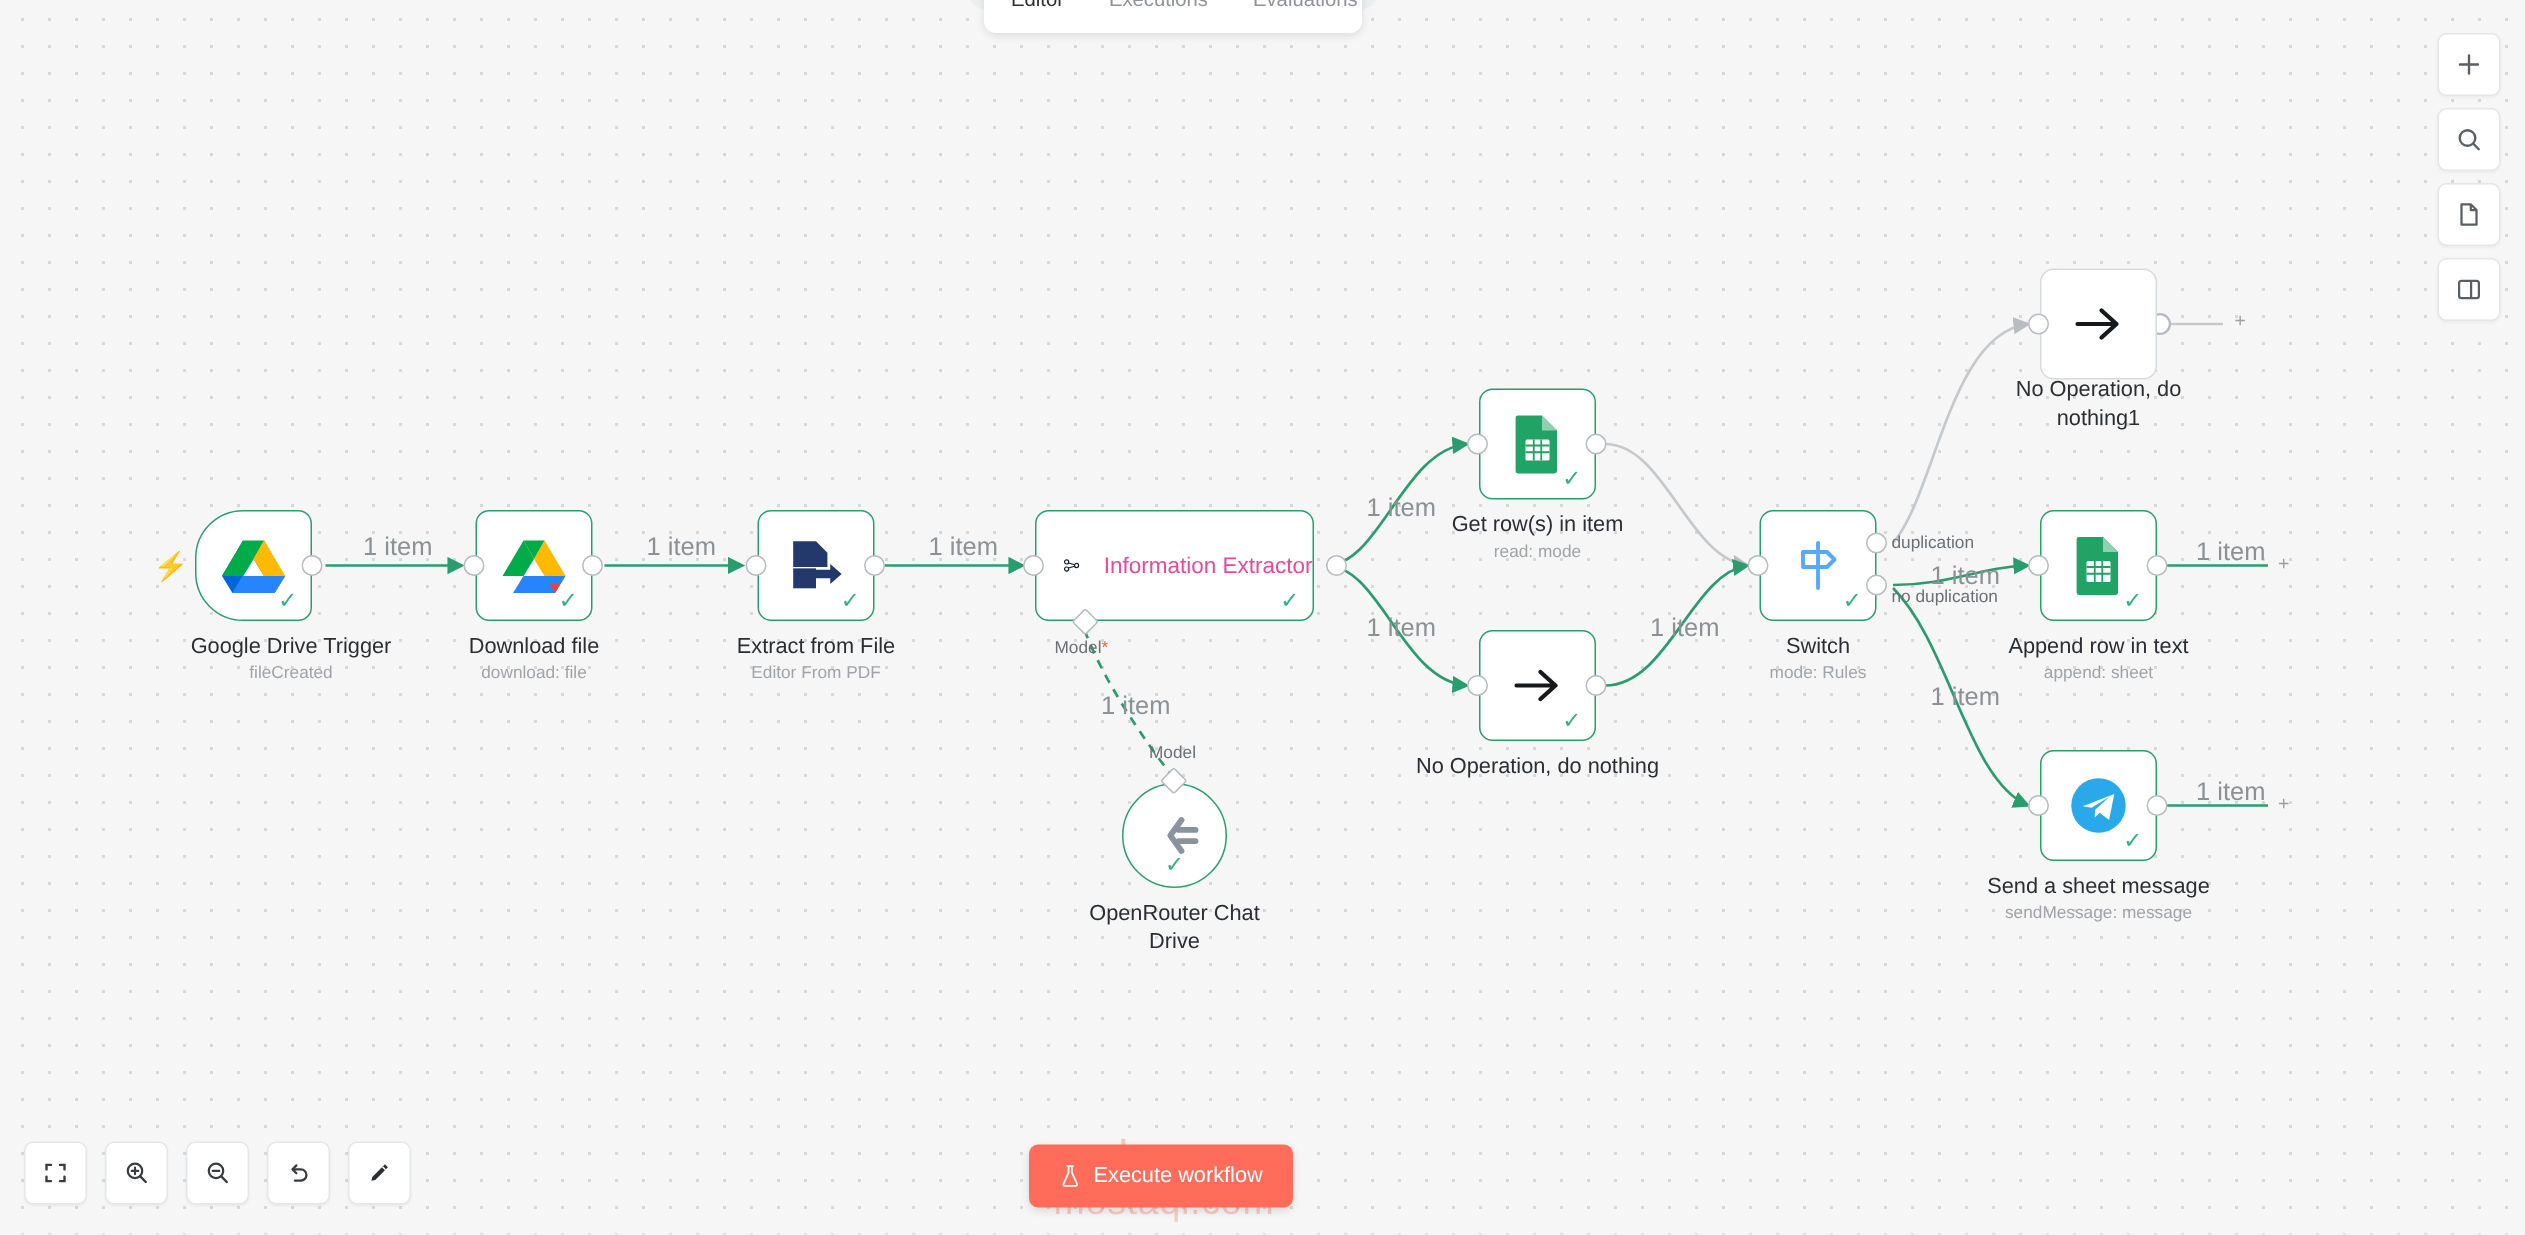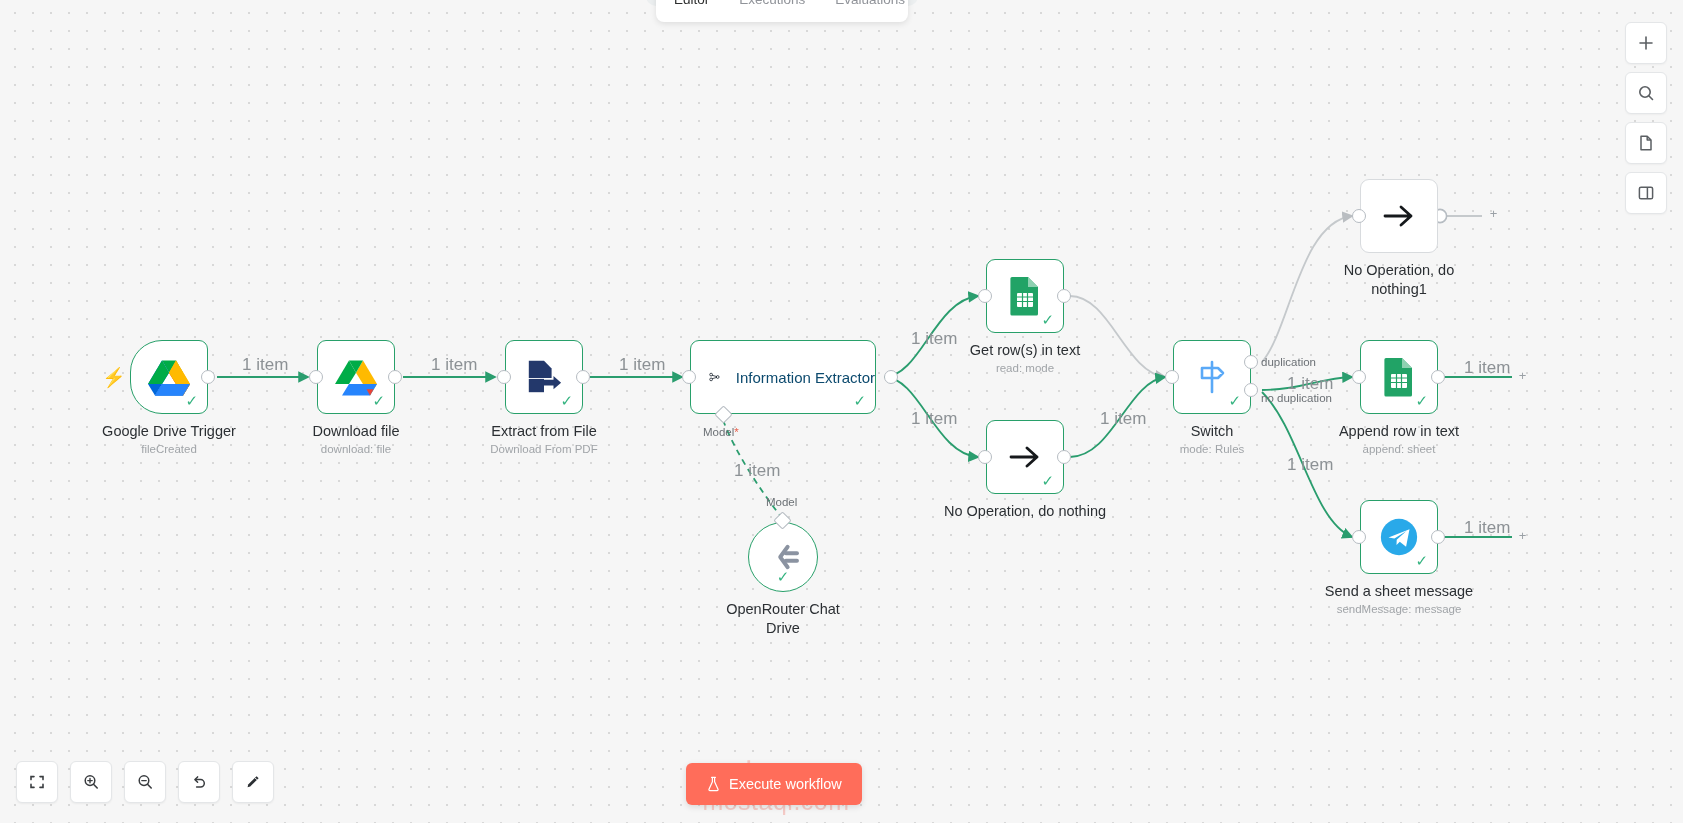--- a/index.html
+++ b/index.html
@@ -91,21 +91,21 @@
   .box.circle .check{right:auto;left:50%;transform:translateX(-50%);bottom:7px;}
   .caption{
     position:absolute;left:50%;transform:translateX(-50%);
     text-align:center;white-space:nowrap;
   }
   .cap-title{font-size:14.5px;color:#2b2f33;line-height:19px;}
   .cap-sub{font-size:11.5px;color:#a0a4a8;line-height:15px;margin-top:1px;}
   .cap-title.wrap{white-space:normal;width:120px;}
 
   .inline-label{
-    font-size:15px;color:#0c4a6e;line-height:19px;white-space:nowrap;text-align:left;
+    font-size:15px;color:#ec4899;line-height:19px;white-space:nowrap;text-align:left;
   }
 
   
   .port{
     position:absolute;width:14px;height:14px;border-radius:50%;
     background:#fff;border:1.6px solid #b6bcc2;box-sizing:border-box;z-index:12;
   }
   .port.diamond{
     width:13px;height:13px;border-radius:2px;transform:rotate(45deg);
   }
@@ -261,21 +261,21 @@
       <path d="M8 42 L40 42 L48 29 L16 29 Z" fill="#2684fc"></path>
       <path d="M8 42 L16 29 L48 29 L40 42 Z" fill="#0066da"></path>
       <path d="M24 16 L40 42 L48 29 Z" fill="#ea4335"></path>
       <path d="M0 29 L16 29 L24 16 L16 2 Z" fill="#00ac47"></path>
       <path d="M24 16 L32 2 L48 29 L40 42 Z" fill="#ffba00"></path>
       <path d="M8 42 L16 29 L48 29 L40 42 Z" fill="#2684fc"></path>
     </svg>
     <span class="check">✓</span>
   </div>
   <div class="port" style="left:71px;top:30px;"></div>
-  <div class="caption" style="top:82px;">
+  <div class="caption" style="top:82px;margin-left:25px;">
     <div class="cap-title">Google Drive Trigger</div>
     <div class="cap-sub">fileCreated</div>
   </div>
 </div>
 
 <div class="node" style="left:317px;top:340px;">
   <div class="box" style="width:78px;height:74px;">
     <svg class="icon" width="42" height="38" viewBox="0 0 48 42">
       <path d="M0 29 L16 29 L24 16 L16 2 Z" fill="#00ac47"></path>
       <path d="M24 16 L32 2 L48 29 L40 42 Z" fill="#ffba00"></path>
@@ -300,21 +300,21 @@
       <path d="M4 3h16l8 8v10H4z" fill="#23386b"></path>
       <rect x="4" y="22" width="16" height="14" fill="#23386b"></rect>
       <path d="M20 23h10v-4l8 7-8 7v-4H20z" fill="#23386b"></path>
     </svg>
     <span class="check">✓</span>
   </div>
   <div class="port" style="left:-8px;top:30px;"></div>
   <div class="port" style="left:71px;top:30px;"></div>
   <div class="caption" style="top:82px;">
     <div class="cap-title">Extract from File</div>
-    <div class="cap-sub">Download From PDF</div>
+    <div class="cap-sub">Editor From PDF</div>
   </div>
 </div>
 
 <div class="node" style="left:690px;top:340px;">
   <div class="box" style="width:186px;height:74px;justify-content:flex-start;padding-left:18px;gap:16px;">
     <svg class="icon" width="34" height="30" viewBox="0 0 36 32">
       <circle cx="7" cy="8" r="4.6" fill="none" stroke="#17202a" stroke-width="2.6"></circle>
       <circle cx="7" cy="24" r="4.6" fill="none" stroke="#17202a" stroke-width="2.6"></circle>
       <circle cx="29" cy="16" r="4.6" fill="none" stroke="#17202a" stroke-width="2.6"></circle>
       <path d="M11 10.4L25 14.4M11 21.6L25 17.6" stroke="#17202a" stroke-width="2.6" stroke-linecap="round"></path>
@@ -352,21 +352,21 @@
       <path d="M3 1h16l10 10v27a1.6 1.6 0 0 1-1.6 1.6H3A1.6 1.6 0 0 1 1.4 38V2.6A1.6 1.6 0 0 1 3 1z" fill="#21a366"></path>
       <path d="M19 1l10 10H19z" fill="#8ed1b1"></path>
       <rect x="8" y="17" width="16" height="14" rx="1" fill="#fff"></rect>
       <path d="M8 21h16M8 25.5h16M13.5 17v14M18.5 17v14" stroke="#21a366" stroke-width="1.2"></path>
     </svg>
     <span class="check">✓</span>
   </div>
   <div class="port" style="left:-8px;top:30px;"></div>
   <div class="port" style="left:71px;top:30px;"></div>
   <div class="caption" style="top:82px;">
-    <div class="cap-title">Get row(s) in text</div>
+    <div class="cap-title">Get row(s) in item</div>
     <div class="cap-sub">read: mode</div>
   </div>
 </div>
 
 <div class="node" style="left:986px;top:420px;">
   <div class="box" style="width:78px;height:74px;">
     <svg class="icon" width="34" height="26" viewBox="0 0 34 26">
       <path d="M3 13h26M19 4l10 9-10 9" fill="none" stroke="#16191c" stroke-width="2.8" stroke-linecap="round" stroke-linejoin="round"></path>
     </svg>
     <span class="check">✓</span>
@@ -398,21 +398,21 @@
 </div>
 
 <div class="node" style="left:1360px;top:179px;">
   <div class="box" style="width:78px;height:74px;border-color:#d8dbde;">
     <svg class="icon" width="34" height="26" viewBox="0 0 34 26">
       <path d="M3 13h26M19 4l10 9-10 9" fill="none" stroke="#16191c" stroke-width="2.8" stroke-linecap="round" stroke-linejoin="round"></path>
     </svg>
   </div>
   <div class="port" style="left:-8px;top:30px;"></div>
   <div class="plus-sq" style="left:126px;top:28px;">+</div>
-  <div class="caption" style="top:82px;text-align:center;">
+  <div class="caption" style="top:72px;text-align:center;">
     <div class="cap-title wrap">No Operation, do nothing1</div>
   </div>
 </div>
 
 <div class="node" style="left:1360px;top:340px;">
   <div class="box" style="width:78px;height:74px;">
     <svg class="icon" width="32" height="40" viewBox="0 0 32 40">
       <path d="M3 1h16l10 10v27a1.6 1.6 0 0 1-1.6 1.6H3A1.6 1.6 0 0 1 1.4 38V2.6A1.6 1.6 0 0 1 3 1z" fill="#21a366"></path>
       <path d="M19 1l10 10H19z" fill="#8ed1b1"></path>
       <rect x="8" y="17" width="16" height="14" rx="1" fill="#fff"></rect>

